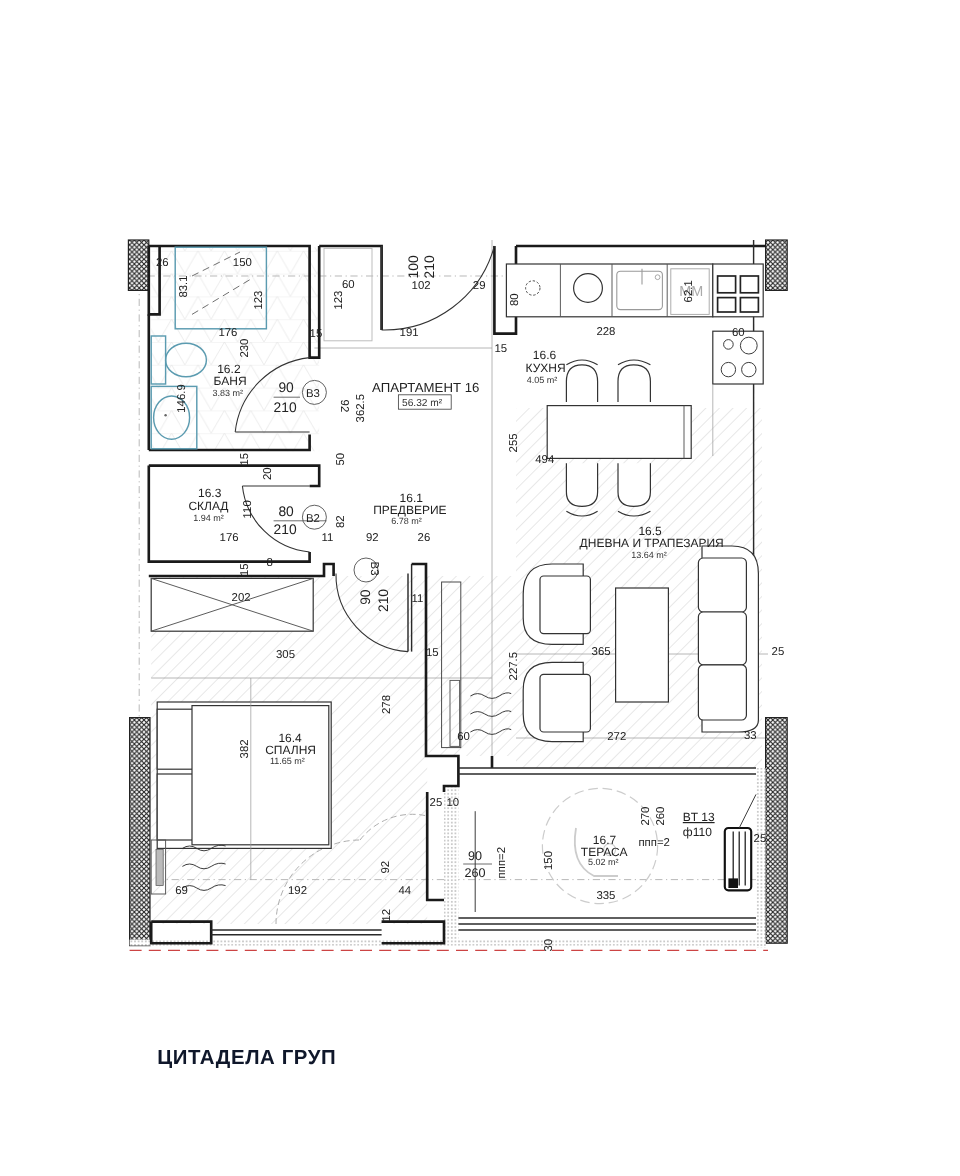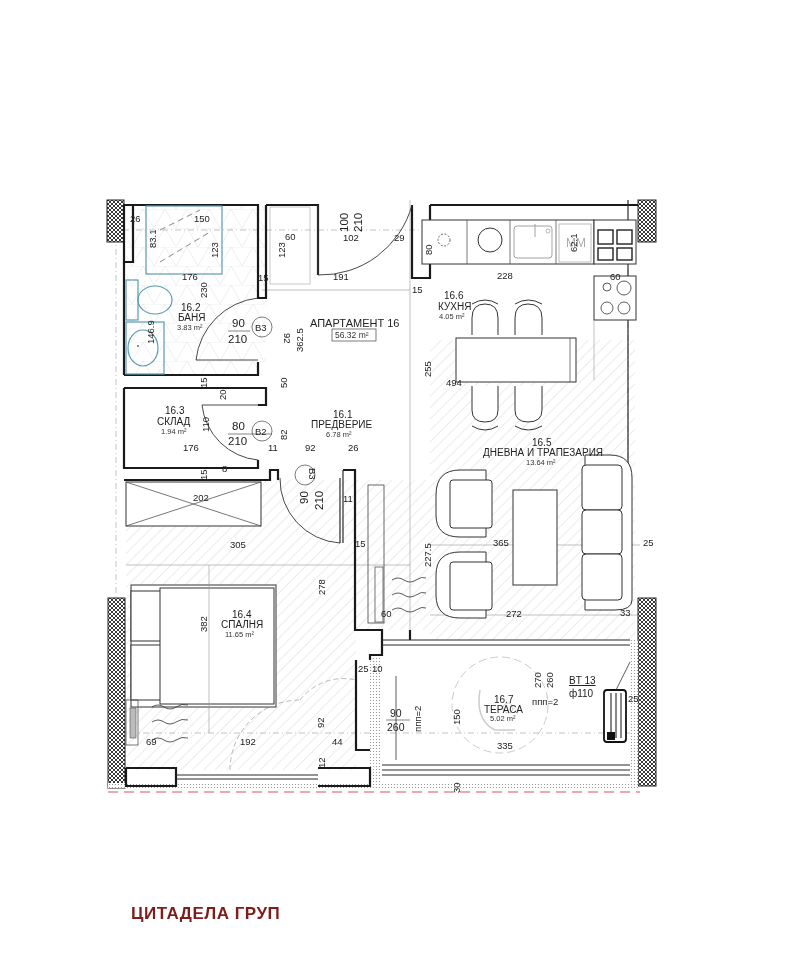--- a/index.html
+++ b/index.html
@@ -13,21 +13,21 @@
   .door { fill: none; stroke: #333; stroke-width: 0.9; }
   .furn { fill: #fff; stroke: #333; stroke-width: 1; }
   .blue { fill: none; stroke: #5b9bb0; stroke-width: 1.2; }
   .dash-red { stroke: #c44; stroke-width: 0.9; stroke-dasharray: 10 6; fill: none; }
   .dimtxt { font-size: 9.5px; fill: #222; font-family: "Liberation Sans", sans-serif; }
   .roomnum { font-size: 10px; fill: #222; font-family: "Liberation Sans", sans-serif; }
   .roomname { font-size: 10px; fill: #222; font-family: "Liberation Sans", sans-serif; }
   .roomarea { font-size: 7.5px; fill: #333; font-family: "Liberation Sans", sans-serif; }
   .doortxt { font-size: 11.5px; fill: #222; font-family: "Liberation Sans", sans-serif; }
   .aptitle { font-size: 11px; fill: #222; font-family: "Liberation Sans", sans-serif; }
-  #brand { position: absolute; left: 131px; top: 872px; font-size: 17px; font-weight: bold; color: #7f1d1d; letter-spacing: 0.5px; font-family: "Liberation Sans", sans-serif; margin-top: 32px; }
+  #brand { position: absolute; left: 131px; top: 872px; font-size: 17px; font-weight: bold; color: #0f172a; letter-spacing: 0.5px; font-family: "Liberation Sans", sans-serif; }
 </style>
 </head>
 <body>
 
 <svg id="plan" viewBox="0 0 800 980" xmlns="http://www.w3.org/2000/svg">
   <defs>
     <pattern id="hatch" patternUnits="userSpaceOnUse" width="8" height="8" patternTransform="rotate(45)">
       <line x1="0" y1="0" x2="0" y2="8" stroke="#cfcfcf" stroke-width="0.8"></line>
     </pattern>
     <pattern id="tri" patternUnits="userSpaceOnUse" width="22" height="19">

